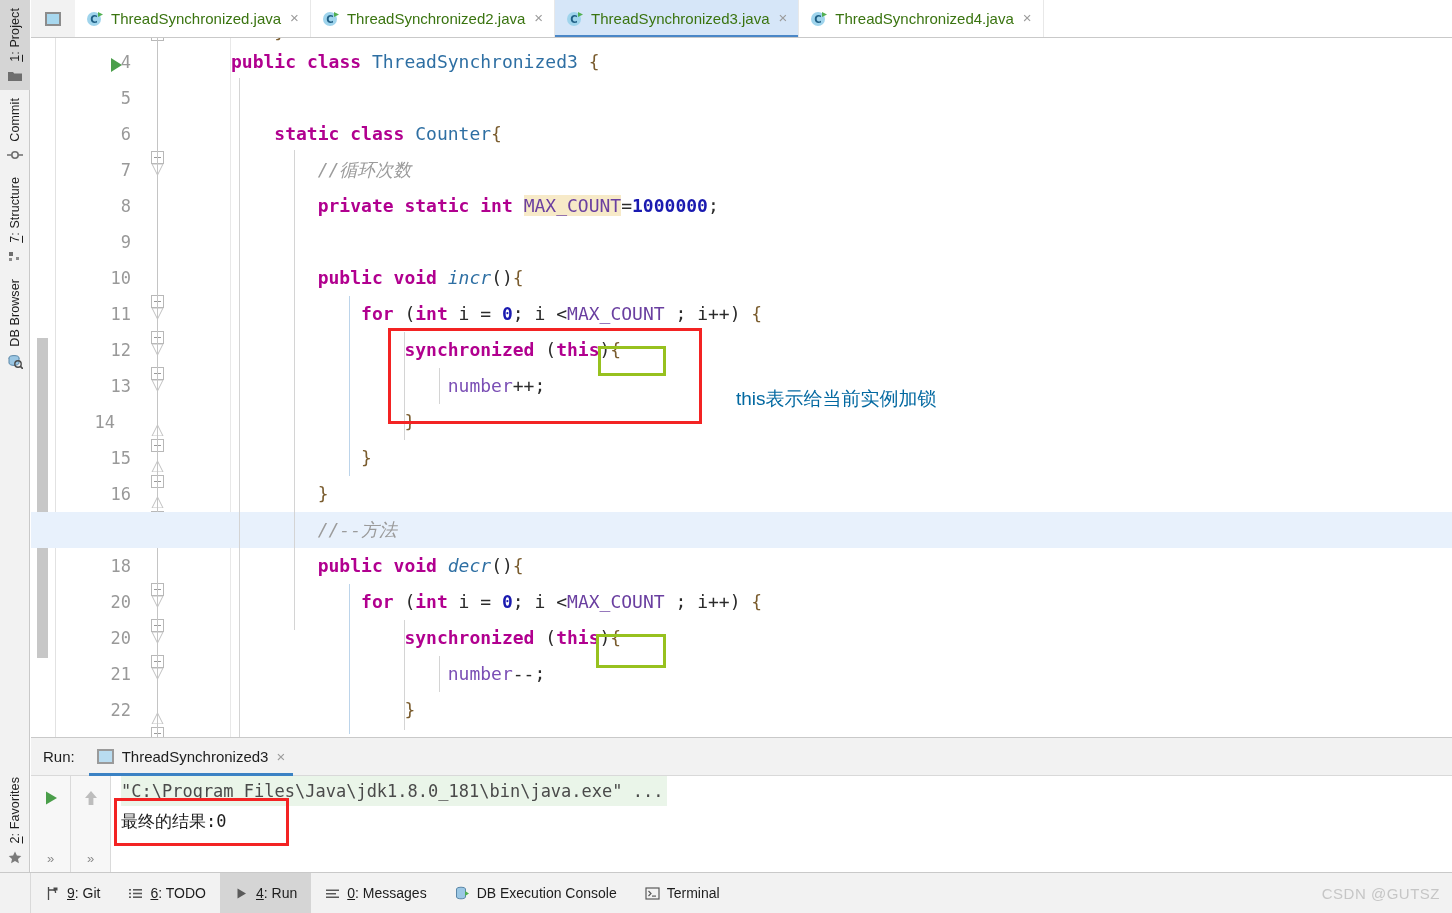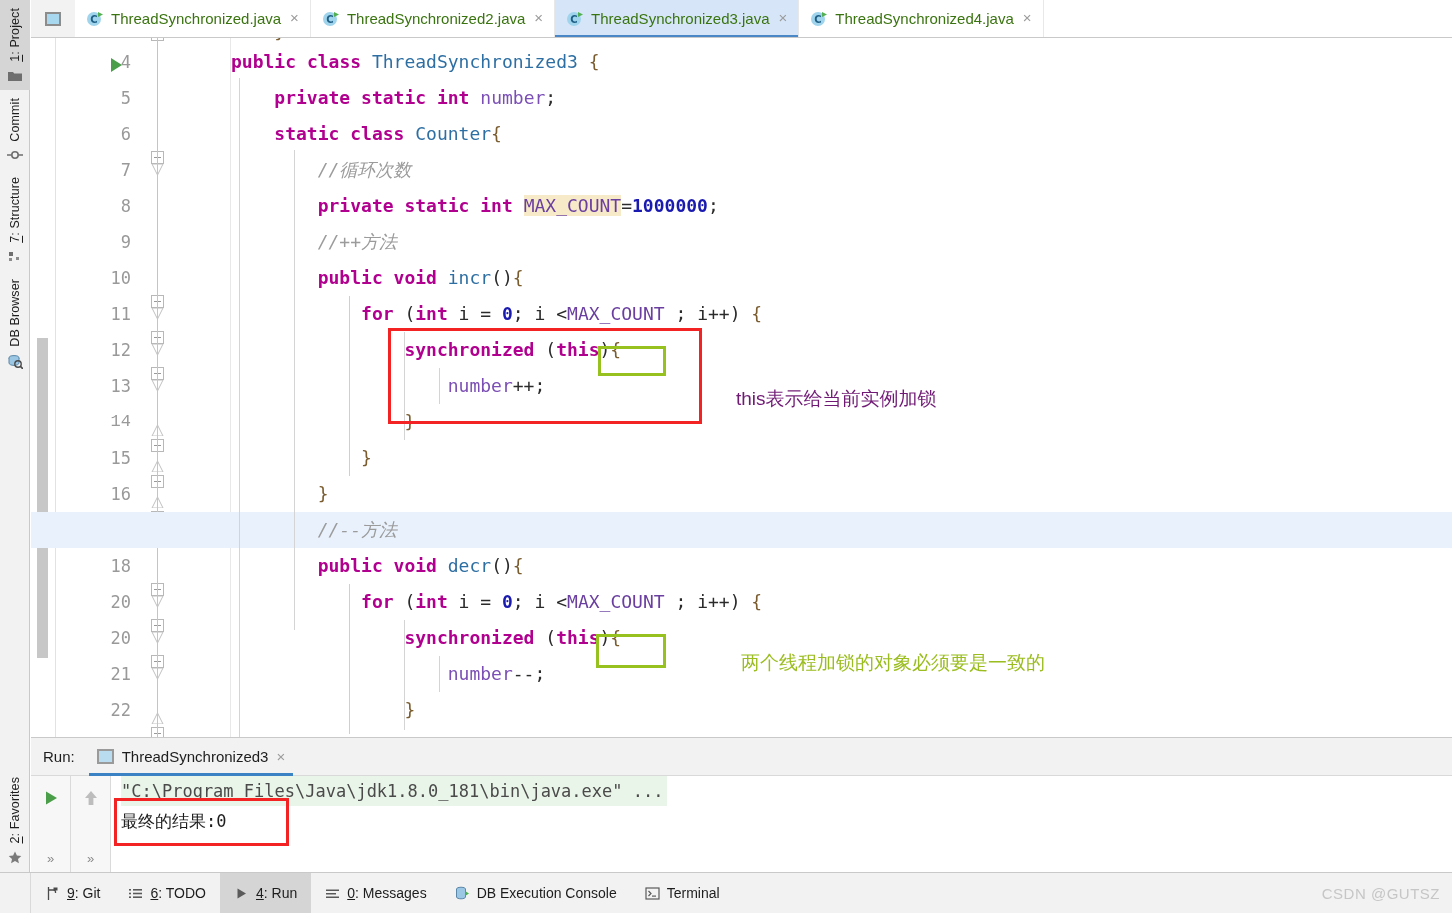--- a/index.html
+++ b/index.html
@@ -116,21 +116,21 @@
 
   
   .kw   { color: #b1008f; font-weight: bold; }      
   .typ  { color: #2e6fa3; }                          
   .id   { color: #2b2b2b; }
   .num  { color: #1a1ab0; font-weight: bold; }
   .cmt  { color: #9b9b9b; font-style: italic; }
   .pun  { color: #2b2b2b; }
   .brace{ color: #7a5c2e; }
   .fld  { color: #7b4fb5; }
-  .meth { color: #2e6fa3; }
+  .meth { color: #2e6fa3; font-style: italic; }
   .constref { color: #6a3fa0; }
   .hlfield { background: #f7eac8; color: #6a3fa0; }
 
   
   .fold {
     position:absolute; left: 95px; width: 13px; height: 13px; top: 11px;
     border: 1px solid #b8b8b8; background:#ffffff;
   }
   .fold:before {
     content:""; position:absolute; left:2px; top:5px; width:7px; height:1px; background:#999;
@@ -156,21 +156,21 @@
   .annbox {
     position: absolute; border: 3px solid #f32323; pointer-events:none;
   }
   .greenbox {
     position: absolute; border: 3px solid #97c11f; pointer-events:none;
   }
   .annotation-text {
     position: absolute; font-family: "Liberation Sans", sans-serif;
     font-size: 19px; white-space: nowrap;
   }
-  .ann-red { color: #701a75; }
+  .ann-red { color: #0369a1; }
   .ann-green { color: #9bbd1f; }
 
   
   .runpanel {
     position:absolute; left: 31px; right:0; bottom: 41px; height: 135px;
     background:#ffffff; border-top:1px solid #c9c9c9;
   }
   .run-head {
     position:relative; height: 38px; background:#f2f2f2;
     display:flex; align-items:center;
@@ -349,21 +349,21 @@
           <div class="lno" style="top: 6px; right: 100px;">4</div>
           <div class="lno" style="top: 42px; right: 100px;">5</div>
           <div class="lno" style="top: 78px; right: 100px;">6</div>
           <div class="lno" style="top: 114px; right: 100px;">7</div>
           <div class="lno" style="top: 150px; right: 100px;">8</div>
           <div class="lno" style="top: 186px; right: 100px;">9</div>
           <div class="lno" style="top: 222px; right: 100px;">10</div>
           <div class="lno" style="top: 258px; right: 100px;">11</div>
           <div class="lno" style="top: 294px; right: 100px;">12</div>
           <div class="lno" style="top: 330px; right: 100px;">13</div>
-          <div class="lno" style="top: 366px; right: 100px; font-family: Liberation Mono, monospace;">14</div>
+          <div class="lno" style="top: 366px; right: 116px;">14</div>
           <div class="lno" style="top: 402px; right: 100px;">15</div>
           <div class="lno" style="top: 438px; right: 100px;">16</div>
           <div class="lno" style="top: 474px; right: 100px;">17</div>
           <div class="lno" style="top: 510px; right: 100px;">18</div>
           <div class="lno" style="top: 546px; right: 100px;">20</div>
           <div class="lno" style="top: 582px; right: 100px;">20</div>
           <div class="lno" style="top: 618px; right: 100px;">21</div>
           <div class="lno" style="top: 654px; right: 100px;">22</div>
         </div>
 
@@ -434,29 +434,27 @@
     </div>
 
     <div class="gutter-sep"></div>
 
     <div class="code-area">
 
       <div class="line" style="height:24px;line-height:24px;position:absolute;top:-18px;left:0;"><span class="brace">    }</span></div>
 
       <div class="line" style="position:absolute;top:6px;left:0;right:0;"><span class="kw">public</span> <span class="kw">class</span> <span class="typ">ThreadSynchronized3</span> <span class="brace">{</span></div>
 
-      <div class="line" style="position:absolute;top:42px;left:0;right:0;"><span class="kw">    private</span> <span class="kw">static</span> <span class="kw">int</span> <span class="fld">number</span><span class="pun">;</span></div>
 
       <div class="line" style="position:absolute;top:114px;left:0;right:0;"><span class="cmt">        //循环次数</span></div>
 
       <div class="line" style="position:absolute;top:78px;left:0;right:0;"><span class="kw">    static</span> <span class="kw">class</span> <span class="typ">Counter</span><span class="brace">{</span></div>
 
       <div class="line" style="position:absolute;top:150px;left:0;right:0;"><span class="kw">        private</span> <span class="kw">static</span> <span class="kw">int</span> <span class="hlfield">MAX_COUNT</span><span class="pun">=</span><span class="num">1000000</span><span class="pun">;</span></div>
 
-      <div class="line" style="position:absolute;top:186px;left:0;right:0;"><span class="cmt">        //++方法</span></div>
 
       <div class="line" style="position:absolute;top:222px;left:0;right:0;"><span class="kw">        public</span> <span class="kw">void</span> <span class="meth">incr</span><span class="pun">()</span><span class="brace">{</span></div>
 
       <div class="line" style="position:absolute;top:258px;left:0;right:0;"><span class="kw">            for</span> <span class="pun">(</span><span class="kw">int</span> <span class="id">i</span> <span class="pun">=</span> <span class="num">0</span><span class="pun">;</span> <span class="id">i</span> <span class="pun">&lt;</span><span class="constref">MAX_COUNT</span> <span class="pun">;</span> <span class="id">i</span><span class="pun">++)</span> <span class="brace">{</span></div>
 
       <div class="line" style="position:absolute;top:294px;left:0;right:0;"><span class="kw">                synchronized</span> <span class="pun">(</span><span class="kw">this</span><span class="pun">)</span><span class="brace">{</span></div>
 
       <div class="line" style="position:absolute;top:330px;left:0;right:0;"><span class="fld">                    number</span><span class="pun">++;</span></div>
 
       <div class="line" style="position:absolute;top:366px;left:0;right:0;"><span class="brace">                }</span></div>
@@ -486,21 +484,20 @@
       <div class="indent-guide" style="left:208px;top:330px;height:36px;"></div>
       <div class="indent-guide" style="left:208px;top:618px;height:36px;"></div>
     </div>
 
     <div class="annbox" style="left:357px; top:290px; width:314px; height:96px;"></div>
     <div class="greenbox" style="left:567px; top:308px; width:68px; height:30px;"></div>
     <div class="greenbox" style="left:565px; top:596px; width:70px; height:34px;"></div>
 
     <div class="annotation-text ann-red" style="left:705px; top:348px;">this表示给当前实例加锁</div>
 
-    <div class="annotation-text ann-green" style="left:710px; top:612px;">两个线程加锁的对象必须要是一致的</div>
   </div>
 
   <div class="runpanel">
     <div class="run-head">
       <span class="run-label">Run:</span>
       <div class="run-tab">
         <span class="rt-icon"></span>
         <span class="rt-label">ThreadSynchronized3</span>
         <span class="rt-close">×</span>
       </div>

